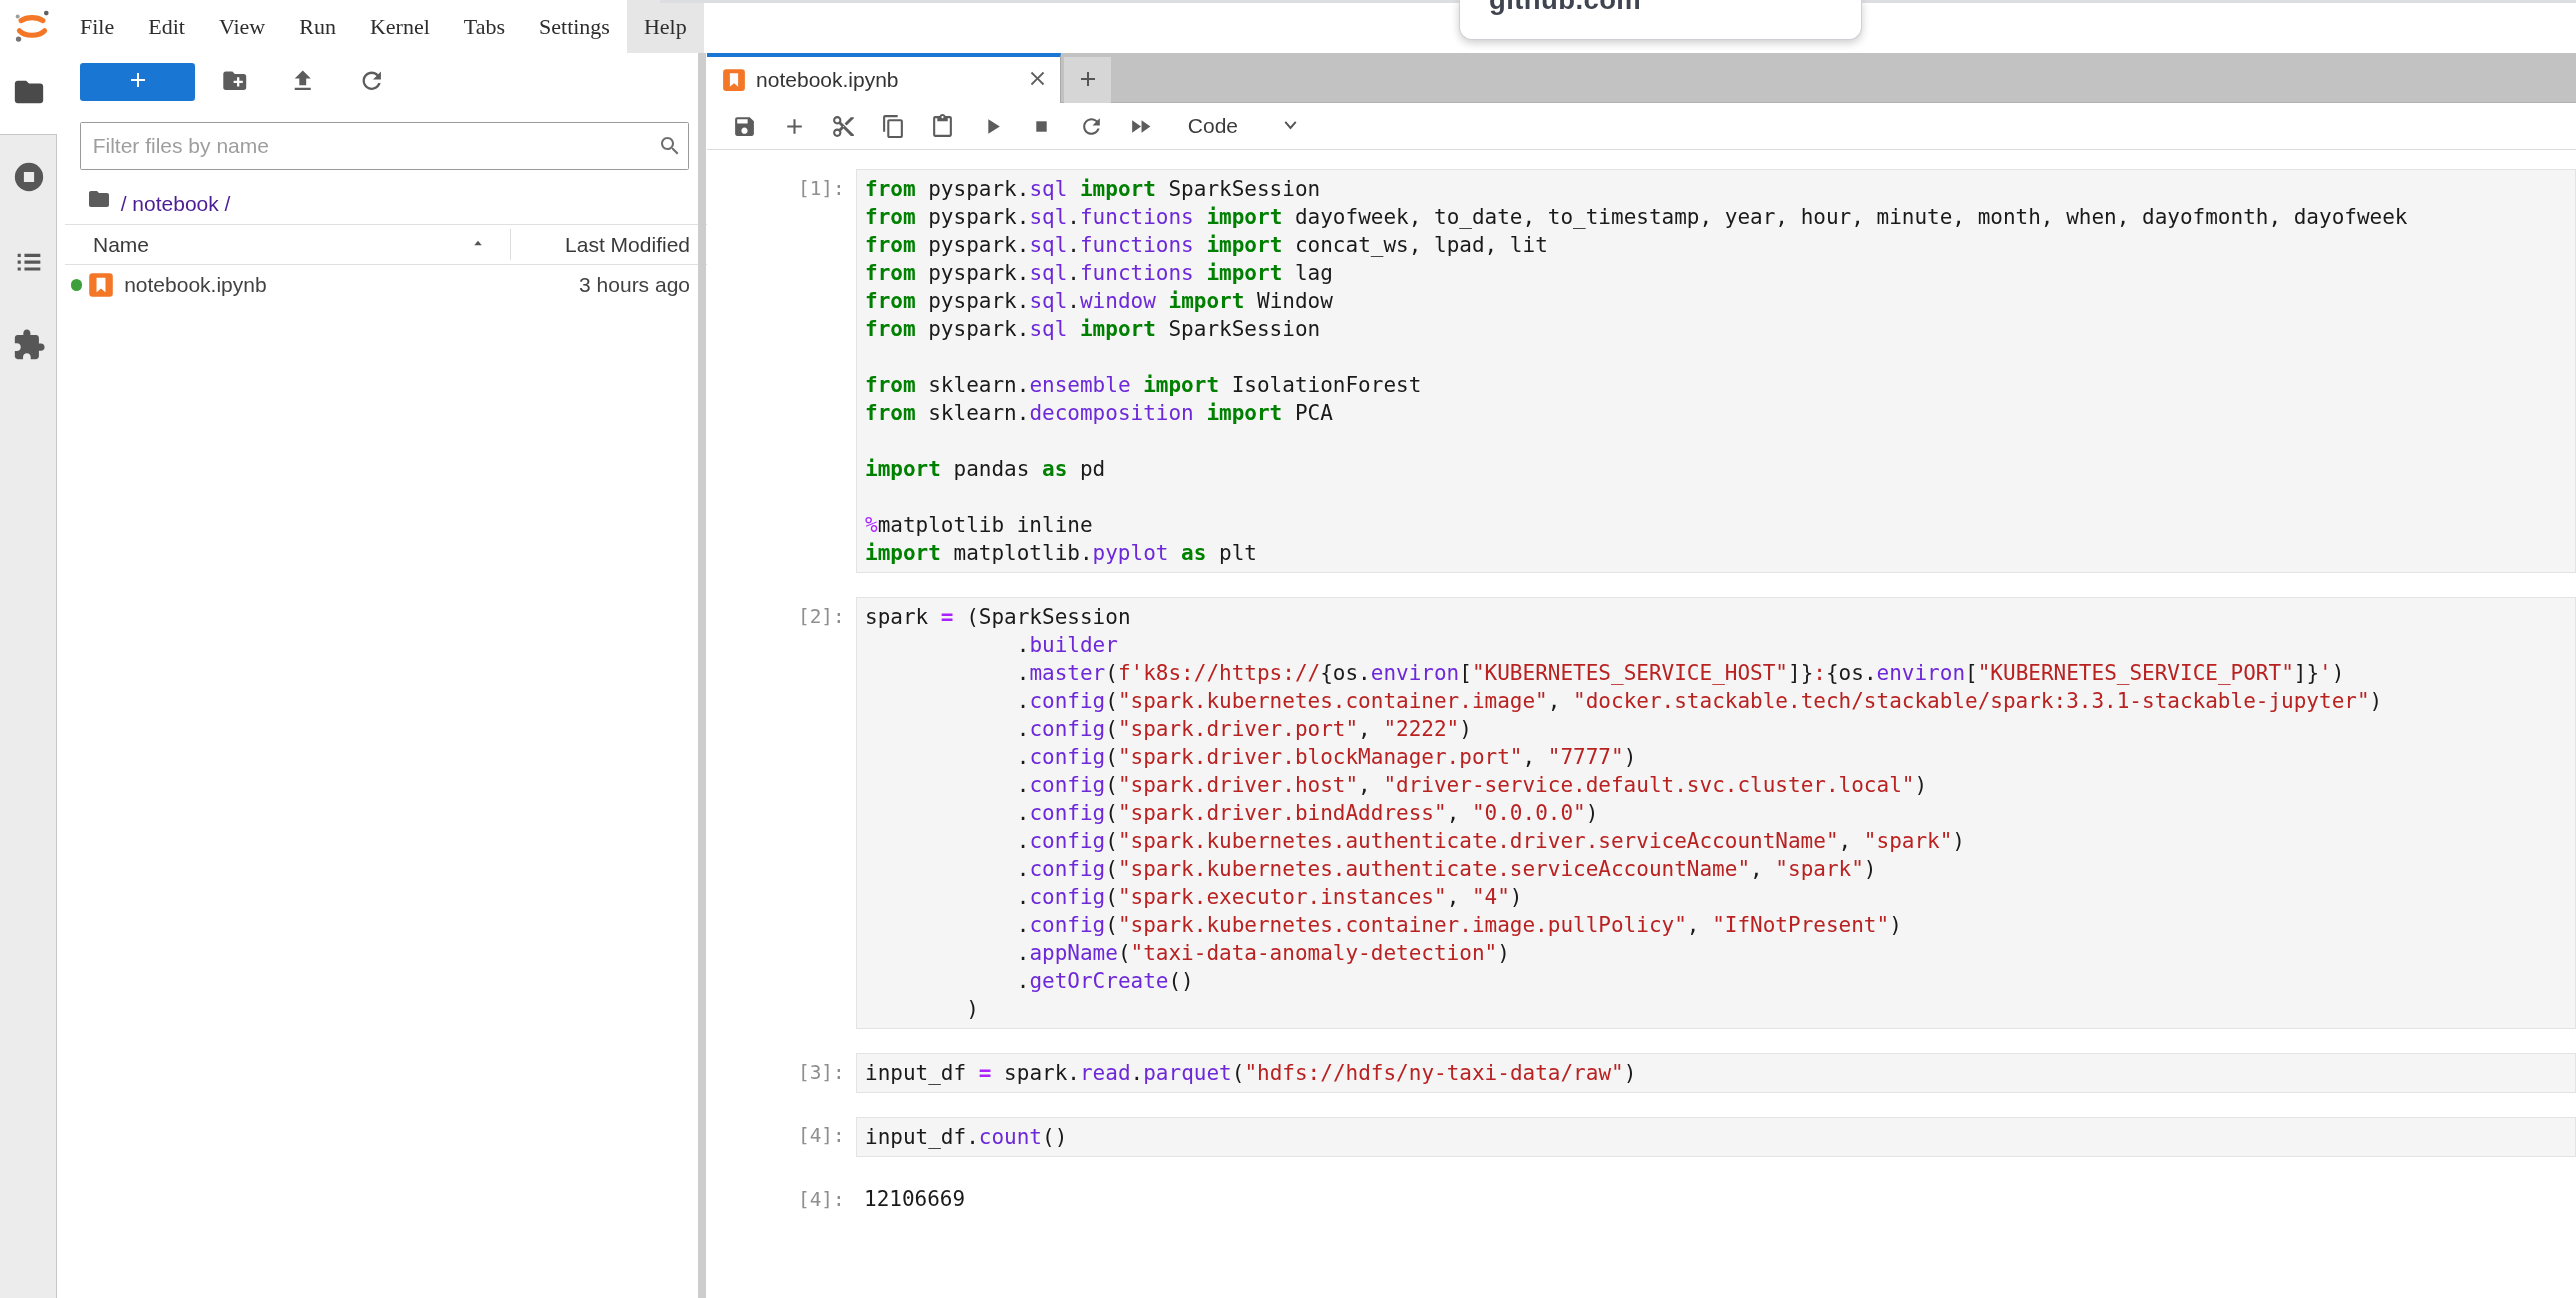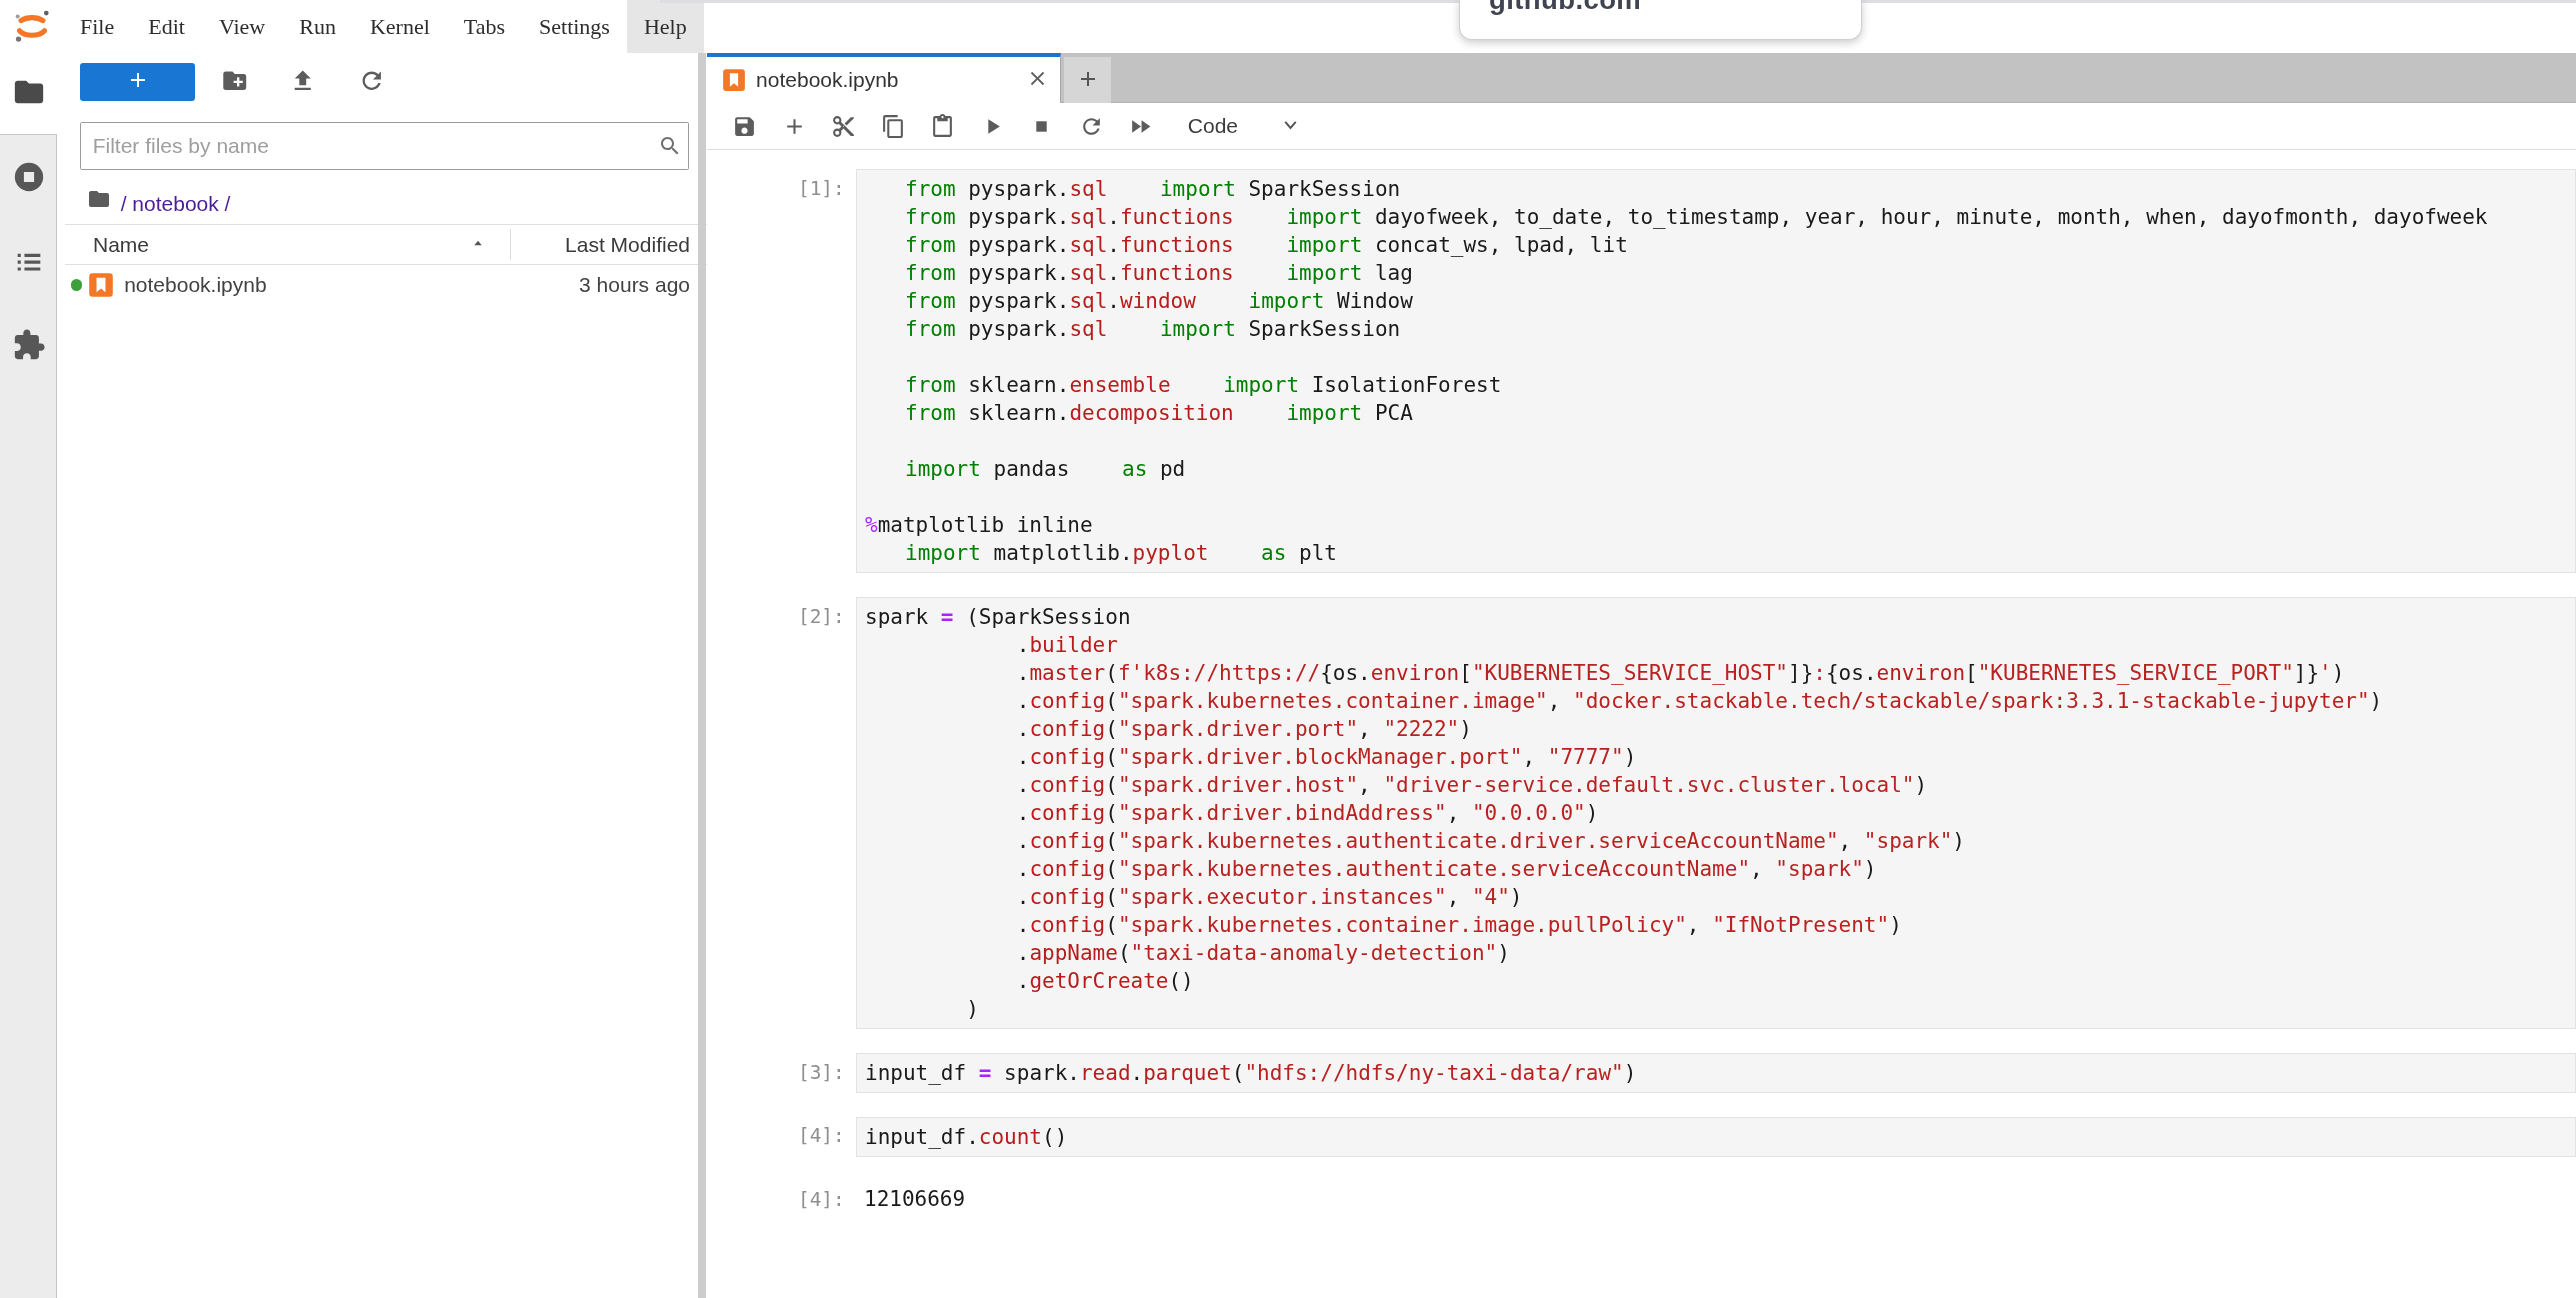--- a/index.html
+++ b/index.html
@@ -85,22 +85,22 @@
 
   
   .nbcontent{position:absolute;left:0;top:97px;width:1869px;height:1149px;overflow:hidden;padding-top:19.4px;box-sizing:border-box;}
   .cellrow{display:flex;margin-bottom:24px;}
   .prompt{flex:none;width:149px;box-sizing:border-box;text-align:right;padding:5.7px 11.3px 0 0;
         font-family:"DejaVu Sans Mono",monospace;font-size:19.4px;line-height:28px;color:#8f8f8f;}
   .cellbody{flex:1;background:#f5f5f5;border:0.8px solid #e3e3e3;padding:4.9px 0 4.9px 8px;
         font-family:"DejaVu Sans Mono",monospace;font-size:21px;line-height:28px;color:#1a1a1a;overflow:hidden;}
   .cellbody.output{background:transparent;border:none;}
   .line{white-space:pre;height:28px;}
-  .tk-k{color:#008000;font-weight:normal;margin-left:40px;}
-  .tk-p{color:#b91c1c;}
+  .tk-k{color:#008000;font-weight:bold;}
+  .tk-p{color:#6d28d9;}
   .tk-s{color:#ba2121;}
   .tk-o{color:#aa22ff;font-weight:bold;}
   .tk-m{color:#aa22ff;}
   .tk-t{color:#1a1a1a;}
 </style>
 </head>
 <body>
 
 <div id="app">
 

